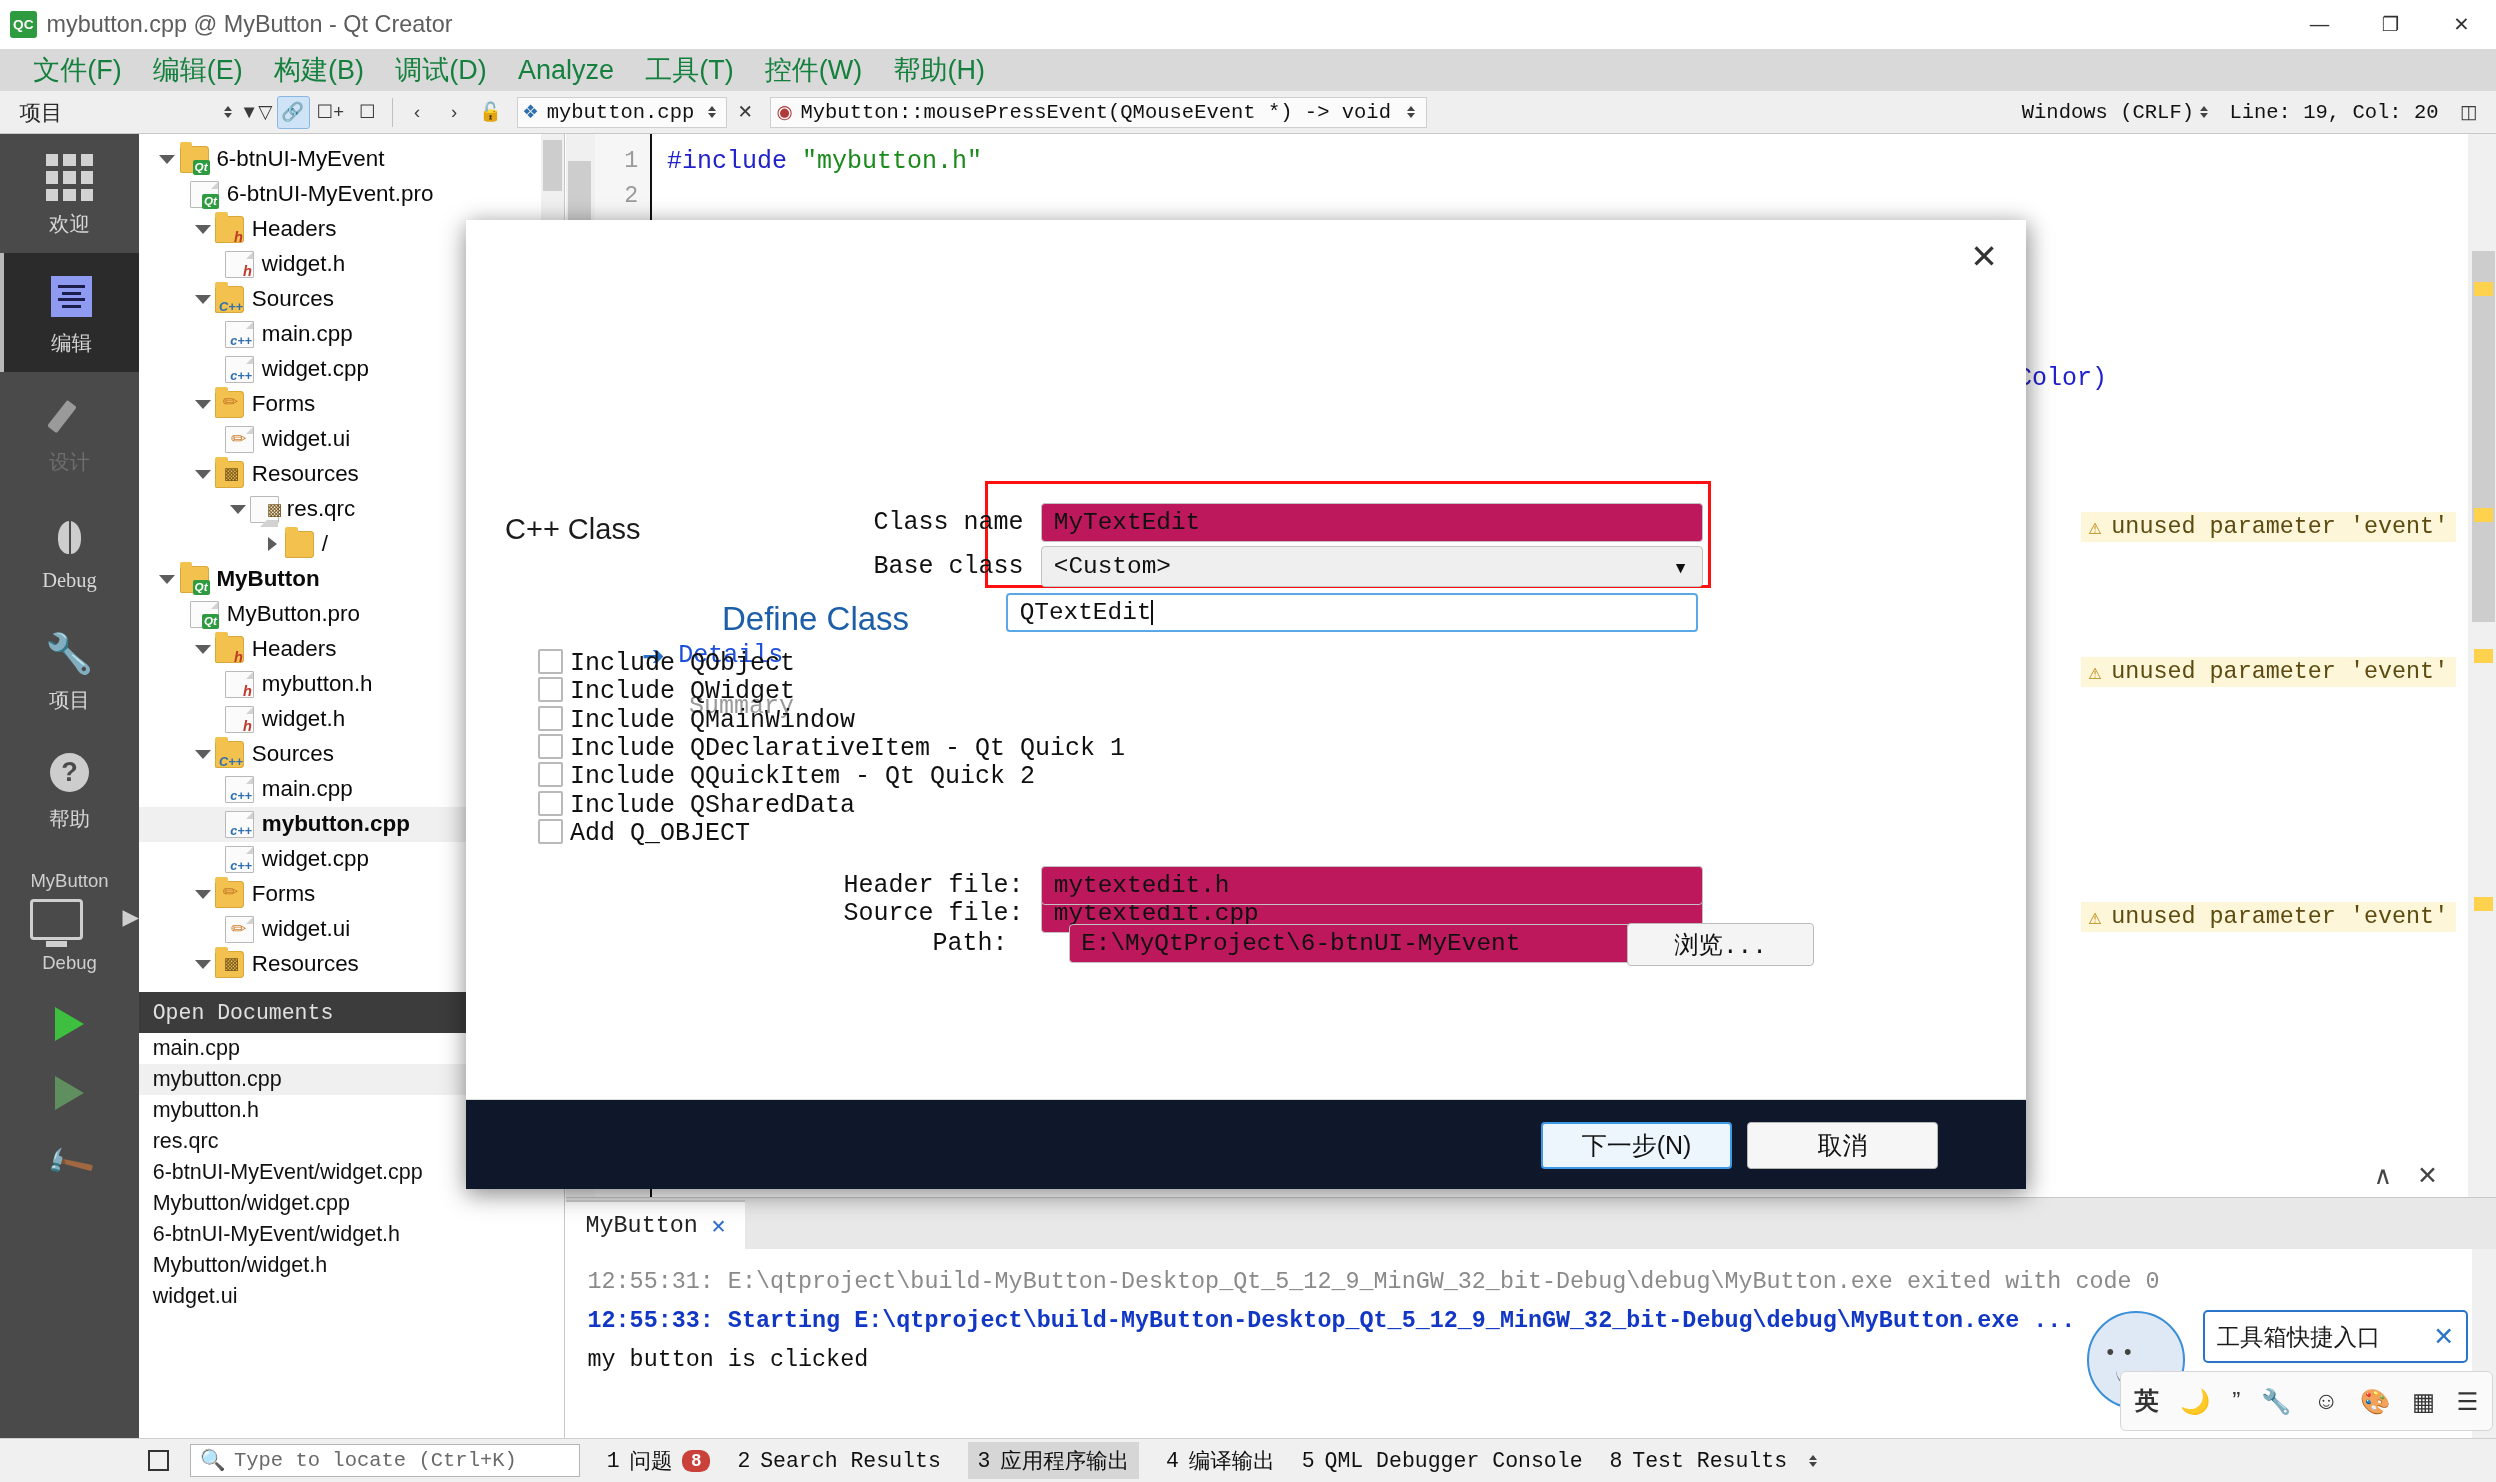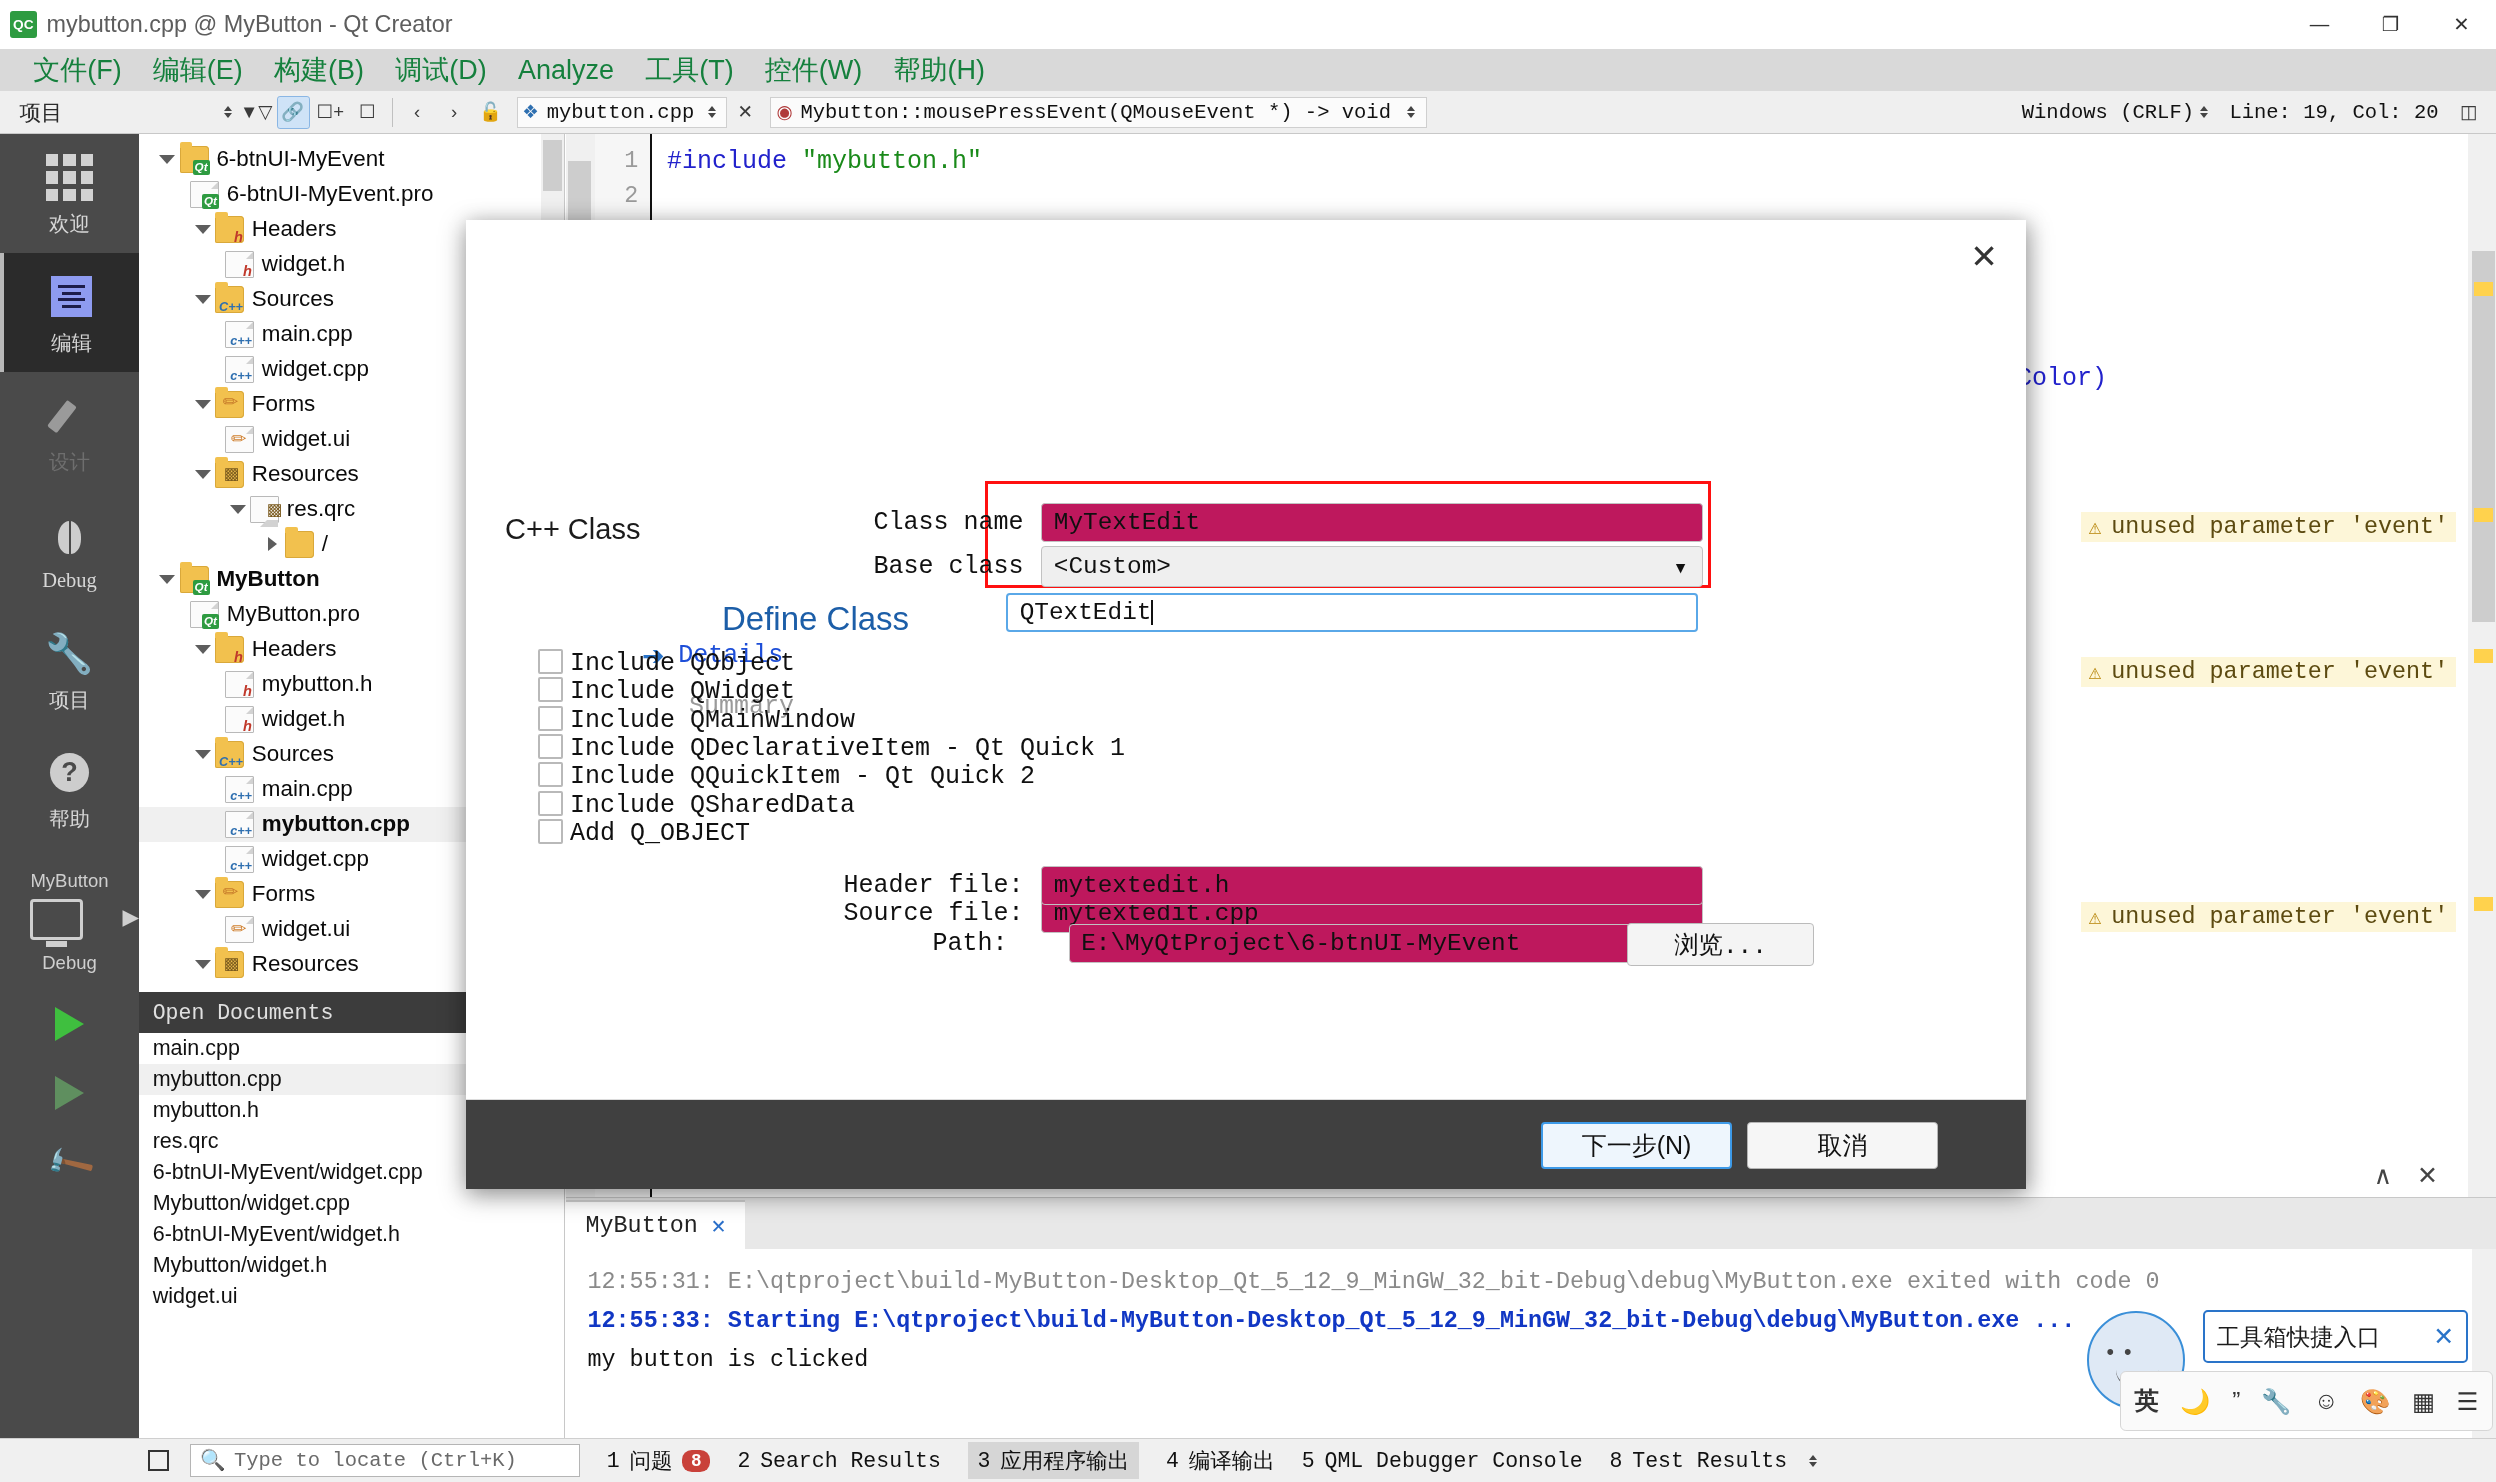--- a/index.html
+++ b/index.html
@@ -298,21 +298,21 @@
   .fcombo .cv { flex: 1; }
   .fcombo .ca { margin-right: 13.7px; }
   .caret { display: inline-block; width: 2px; height: 25px; background: #111; vertical-align: middle; }
 
   .cbrow { position: absolute; display: flex; align-items: flex-start; gap: 7px; }
   .cbox { width: 25px; height: 25px; border: 2px solid #b9b9b9; background: #fff; border-radius: 2px; }
   .cblabel { font-size: 25px; font-family: "Liberation Mono", monospace; color: #101010; white-space: nowrap; }
 
   .dlg-footer {
     position: absolute; left: 0; bottom: 0; width: 1560px; height: 90px;
-    background: #404040; border-top: 1px solid #dcdcdc;
+    background: #0f172a; border-top: 1px solid #dcdcdc;
   }
   .dbtn {
     position: absolute; height: 47px; border-radius: 3.9px; font-size: 25px;
     display: flex; align-items: center; justify-content: center; background: #f6f6f6;
     border: 1px solid #b5b5b5; color: #111;
   }
   .dbtn.primary { border: 2px solid #3d9ae8; background: #eef6fd; }
   .browse {
     position: absolute; left: 1161px; top: 907px; width: 187px; height: 43px;
     background: #f4f4f4; border: 1px solid #bbb; border-radius: 3.9px;

